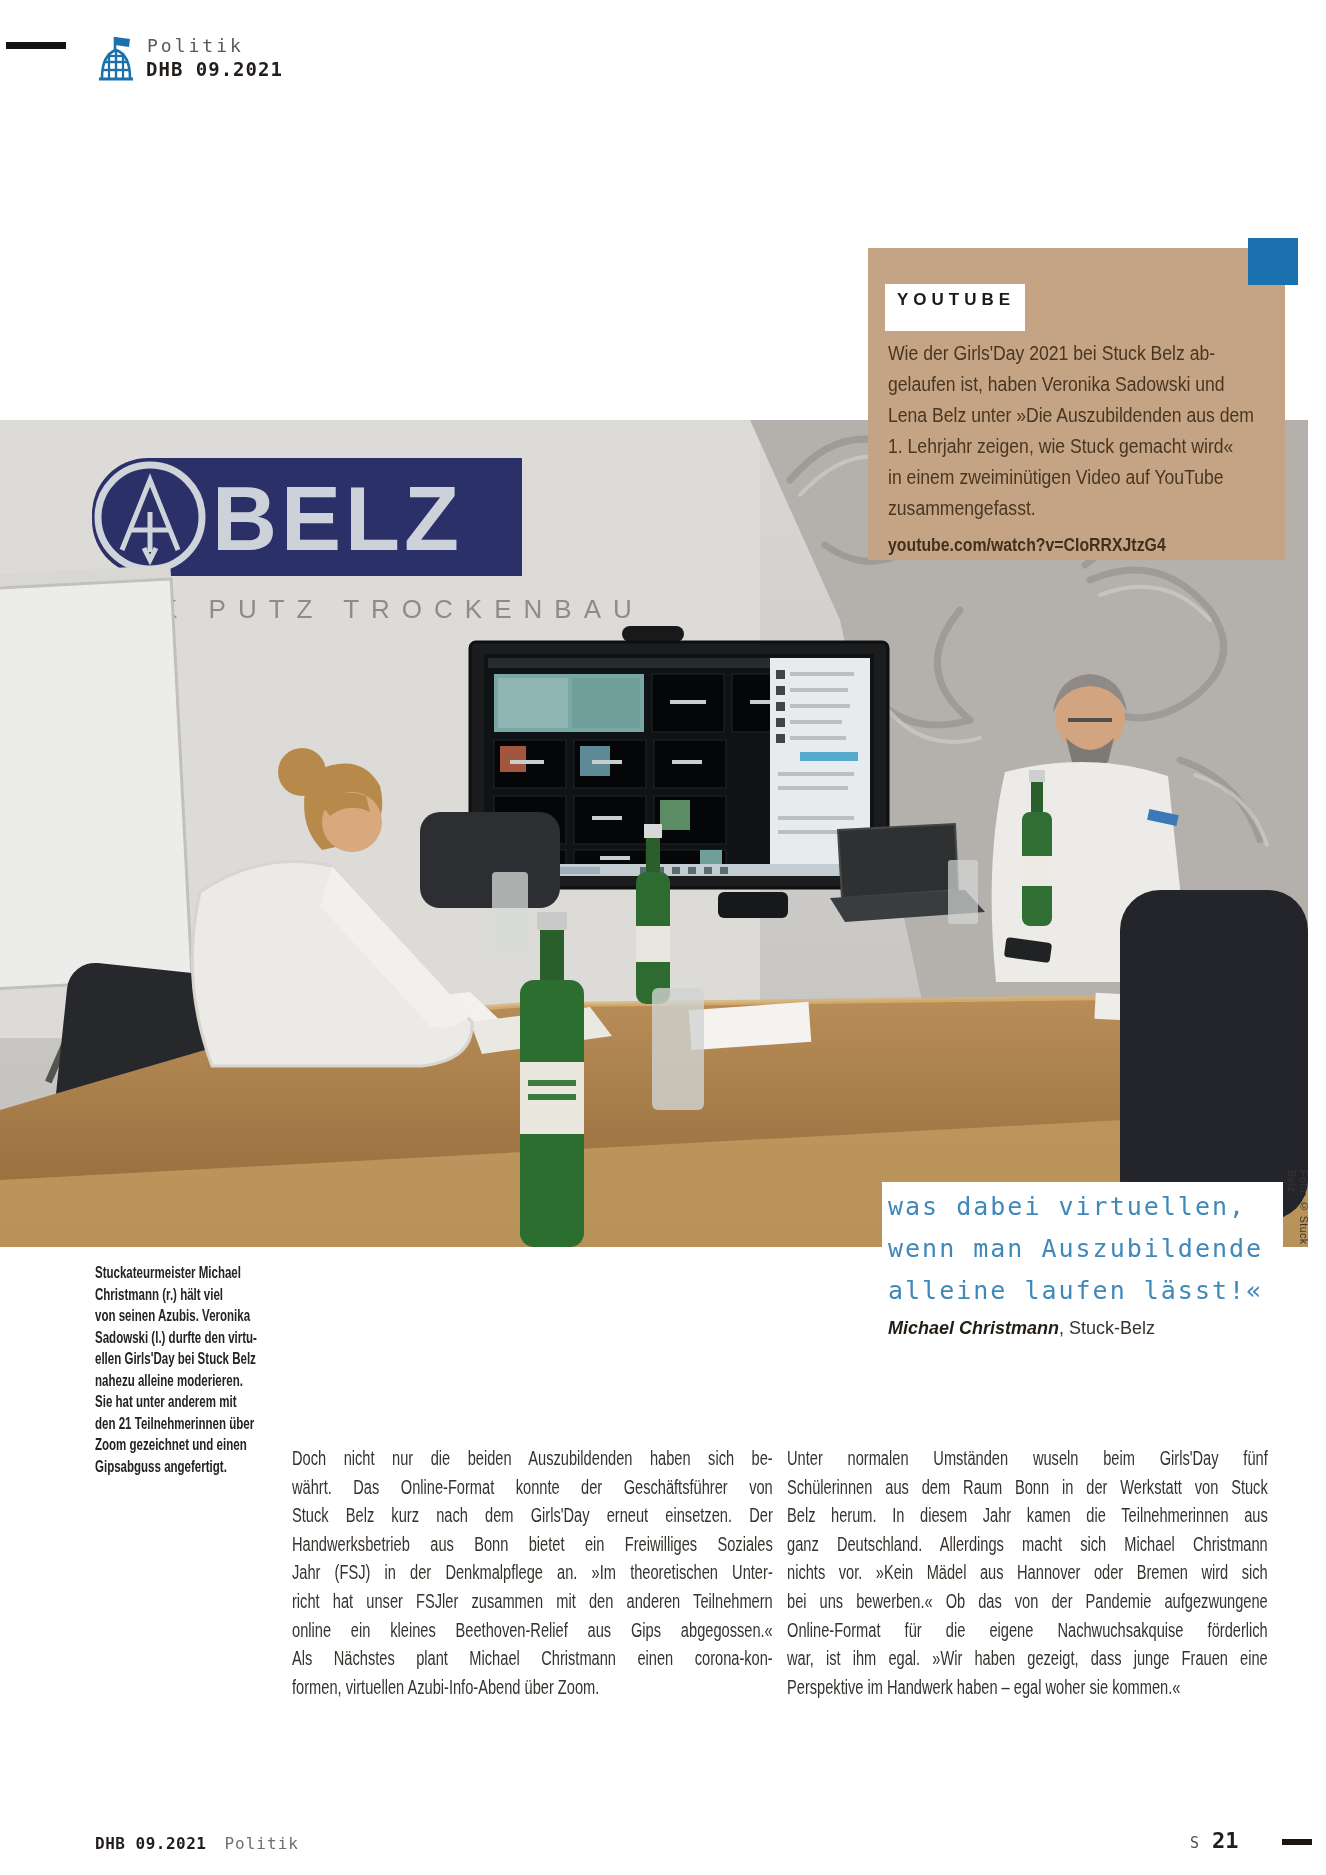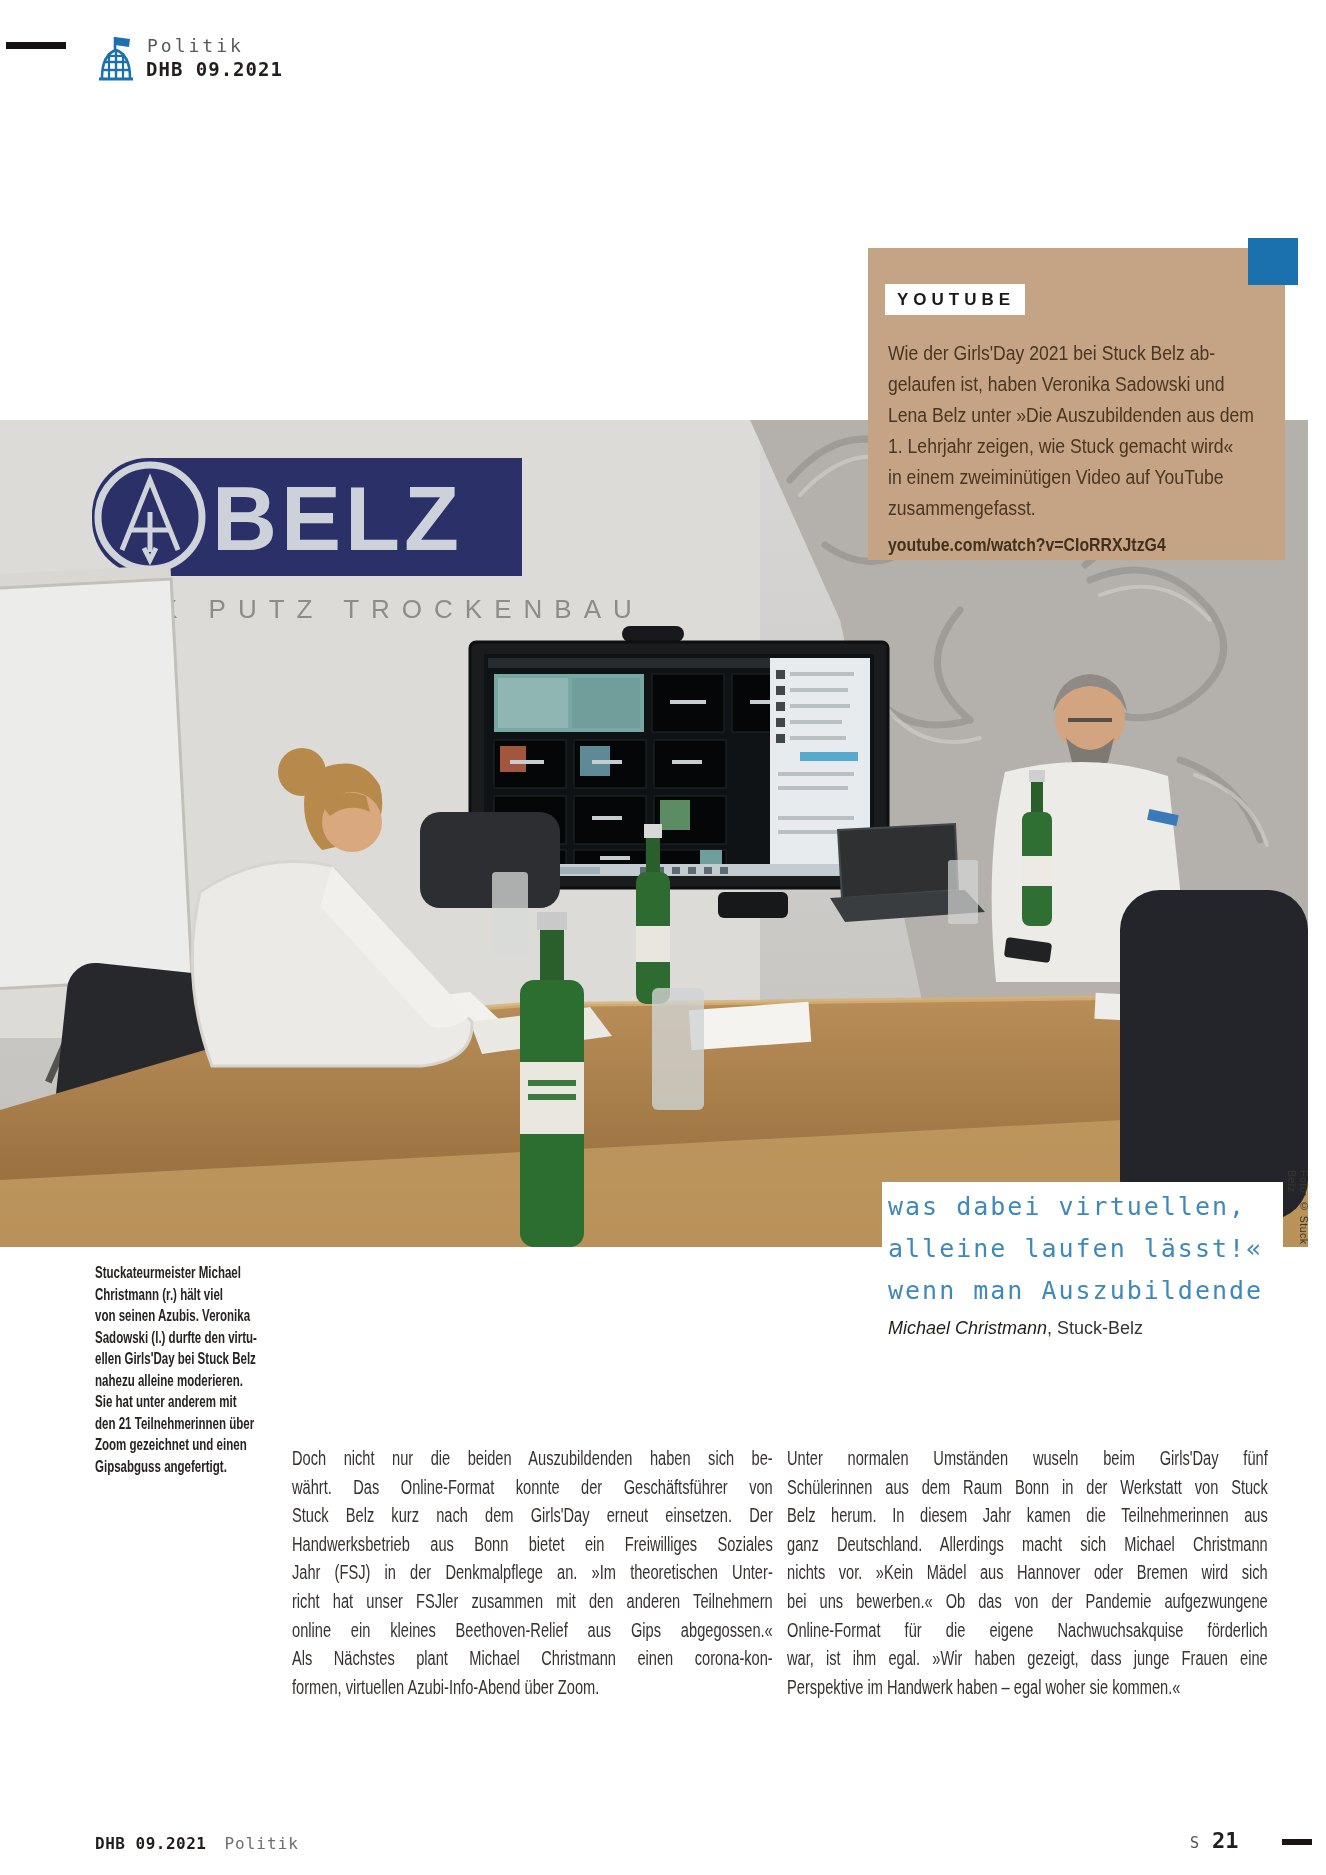--- a/index.html
+++ b/index.html
@@ -9,30 +9,30 @@
 
   
   .dash{background:#151312;}
   .section-label{font-family:"DejaVu Sans Mono",monospace;font-size:18px;letter-spacing:3px;color:#58595b;}
   .issue-label{font-family:"DejaVu Sans Mono",monospace;font-size:19px;font-weight:bold;letter-spacing:1px;color:#221d1a;}
 
   
   .ybox{background:#c5a485;}
   .ycorner{background:#1a71ad;}
   .ylabel{display:inline-block;background:#ffffff;color:#1a1a1a;font-weight:bold;
-          font-size:17px;letter-spacing:5px;padding:6px 10px 5px 12px;}
+          font-size:17px;letter-spacing:5px;padding:6px 10px 21px 12px;}
   .ytextwrap{width:430px;transform:scaleX(0.88);transform-origin:0 0;}
   .yline{white-space:nowrap;font-size:20px;line-height:31px;color:#4a3520;}
   .yurl{white-space:nowrap;font-size:18px;line-height:30px;font-weight:bold;color:#42301c;margin-top:6px;}
 
   
   .qline{font-family:"DejaVu Sans Mono",monospace;font-size:25px;line-height:42px;
          letter-spacing:2px;color:#3f88ba;white-space:nowrap;}
   .qattr{margin-top:6px;font-size:18px;color:#241d15;}
-  .qattr .qname{font-weight:normal;font-style:italic;}
+  .qattr .qname{font-weight:bold;font-style:italic;}
   .qattr .qsuffix{color:#3a332b;}
 
   
   .captionwrap{width:278px;transform:scaleX(0.72);transform-origin:0 0;}
   .capline{font-size:16px;font-weight:bold;line-height:21.5px;color:#262220;white-space:nowrap;}
 
   
   .colwrap{width:641px;transform:scaleX(0.75);transform-origin:0 0;}
   .bodyline{font-size:19.5px;line-height:28.6px;color:#36322e;
             text-align:justify;text-align-last:justify;}
@@ -277,22 +277,22 @@
       <div class="yurl">youtube.com/watch?v=CIoRRXJtzG4</div>
     </div>
   </div>
   <div class="abs ycorner" style="left:1248px;top:238px;width:50px;height:47px;"></div>
 
   <div class="abs credit" style="left:1286px;top:1170px;">Foto: © Stuck Belz</div>
 
   <div class="abs" style="left:882px;top:1182px;width:401px;height:66px;background:#ffffff;"></div>
   <div class="abs" style="left:888px;top:1186px;">
     <div class="qline">was dabei virtuellen,</div>
+    <div class="qline">wenn man Auszubildende</div>
     <div class="qline">alleine laufen lässt!«</div>
-    <div class="qline">wenn man Auszubildende</div>
     <div class="qattr">
       <span class="qname">Michael Christmann</span><span class="qsuffix">, Stuck-Belz</span>
     </div>
   </div>
 
   <div class="abs captionwrap" style="left:95px;top:1262px;">
     <div class="capline">Stuckateurmeister Michael</div>
     <div class="capline">Christmann (r.) hält viel</div>
     <div class="capline">von seinen Azubis. Veronika</div>
     <div class="capline">Sadowski (l.) durfte den virtu-</div>

